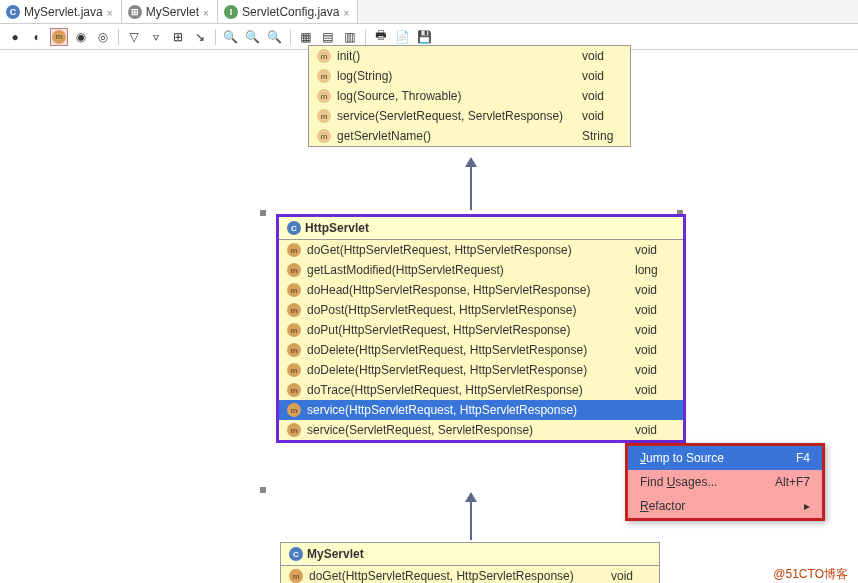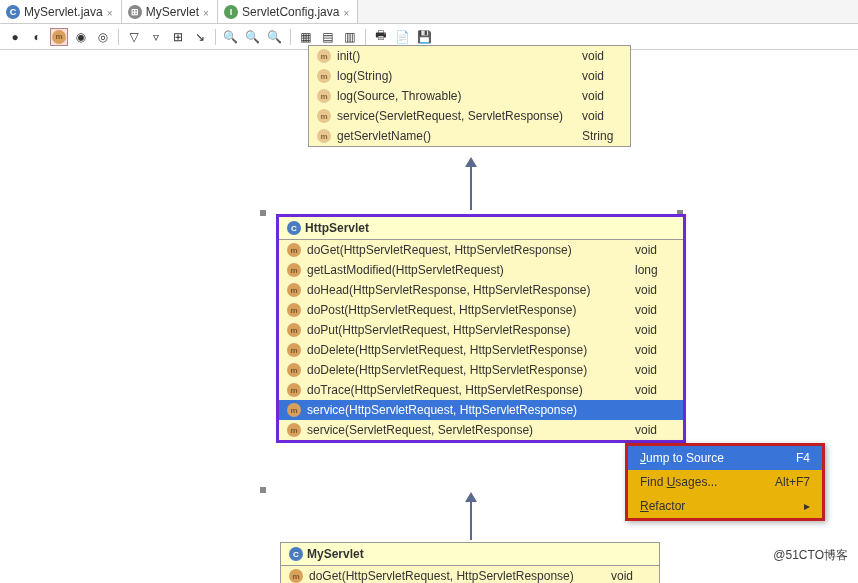--- a/index.html
+++ b/index.html
@@ -24,25 +24,25 @@
 .row-name { flex: 1; }
 .row-ret { text-align: left; min-width: 40px; }
 .ic-m { width: 14px; height: 14px; border-radius: 50%; background: #d9a05b; display: inline-flex; align-items: center; justify-content: center; font-size: 8px; color: #7a5a2e; font-weight: bold; }
 .ic-m.abs { background: #e8c890; color: #8a6a3e; }
 .ic-m::after { content: "m"; }
 .ic-cls { width: 14px; height: 14px; border-radius: 50%; background: #4a7cbf; display: inline-flex; align-items: center; justify-content: center; font-size: 8px; color: #fff; font-weight: bold; }
 .ic-cls::after { content: "C"; }
 .arrow { position: absolute; width: 0; height: 0; border-left: 6px solid transparent; border-right: 6px solid transparent; border-bottom: 10px solid #5a6a8a; }
 .arrow-line { position: absolute; width: 2px; background: #5a6a8a; }
 .handle { position: absolute; width: 6px; height: 6px; background: #888; }
-.ctx { position: absolute; background: #eab308; border: 3px solid #c02020; box-shadow: 2px 2px 6px rgba(0,0,0,0.3); z-index: 10; }
+.ctx { position: absolute; background: #fca5a5; border: 3px solid #c02020; box-shadow: 2px 2px 6px rgba(0,0,0,0.3); z-index: 10; }
 .ctx-row { display: flex; align-items: center; justify-content: space-between; padding: 5px 12px; gap: 30px; }
 .ctx-row.sel { background: #3974d8; color: #fff; }
 .ctx-row .u { text-decoration: underline; }
-.watermark { position: absolute; right: 10px; bottom: 19px; color: #404040; font-size: 12px; }
+.watermark { position: absolute; right: 10px; bottom: 0; color: #c2410c; font-size: 12px; }
 </style>
 </head>
 <body>
 
 <div class="tabs">
   <div class="tab">
     <span class="icon-c ic-class">C</span>
     <span>MyServlet.java</span>
     <span class="tab-close">×</span>
   </div>

